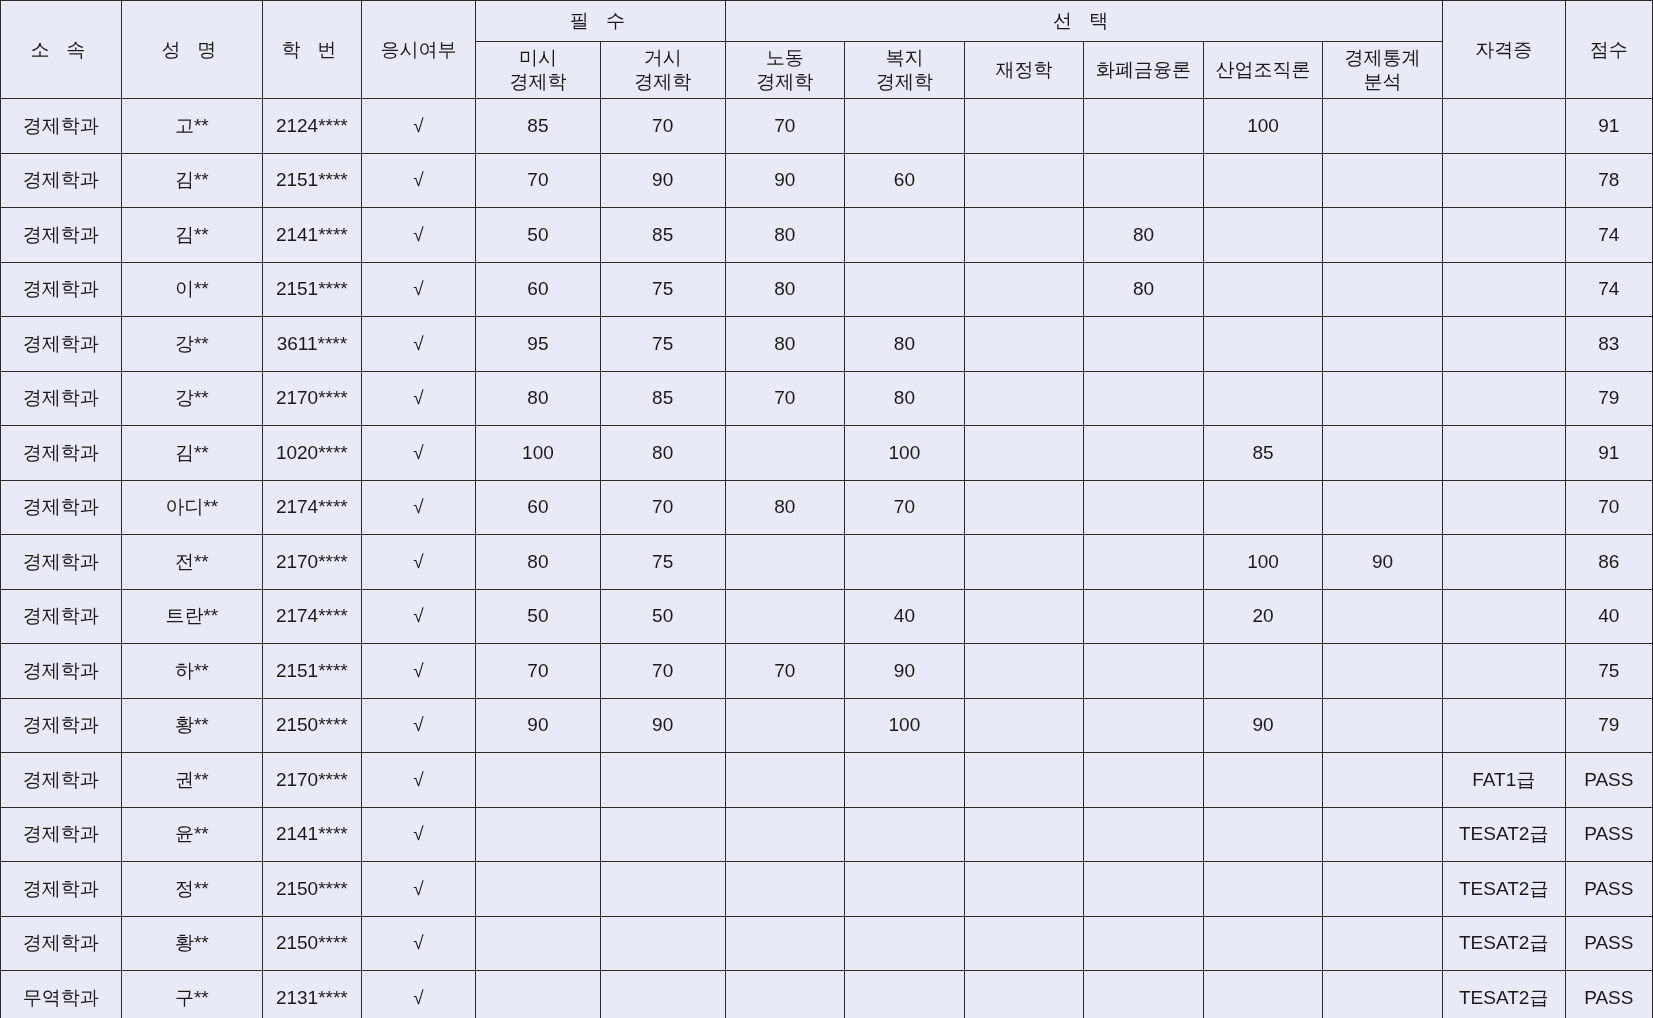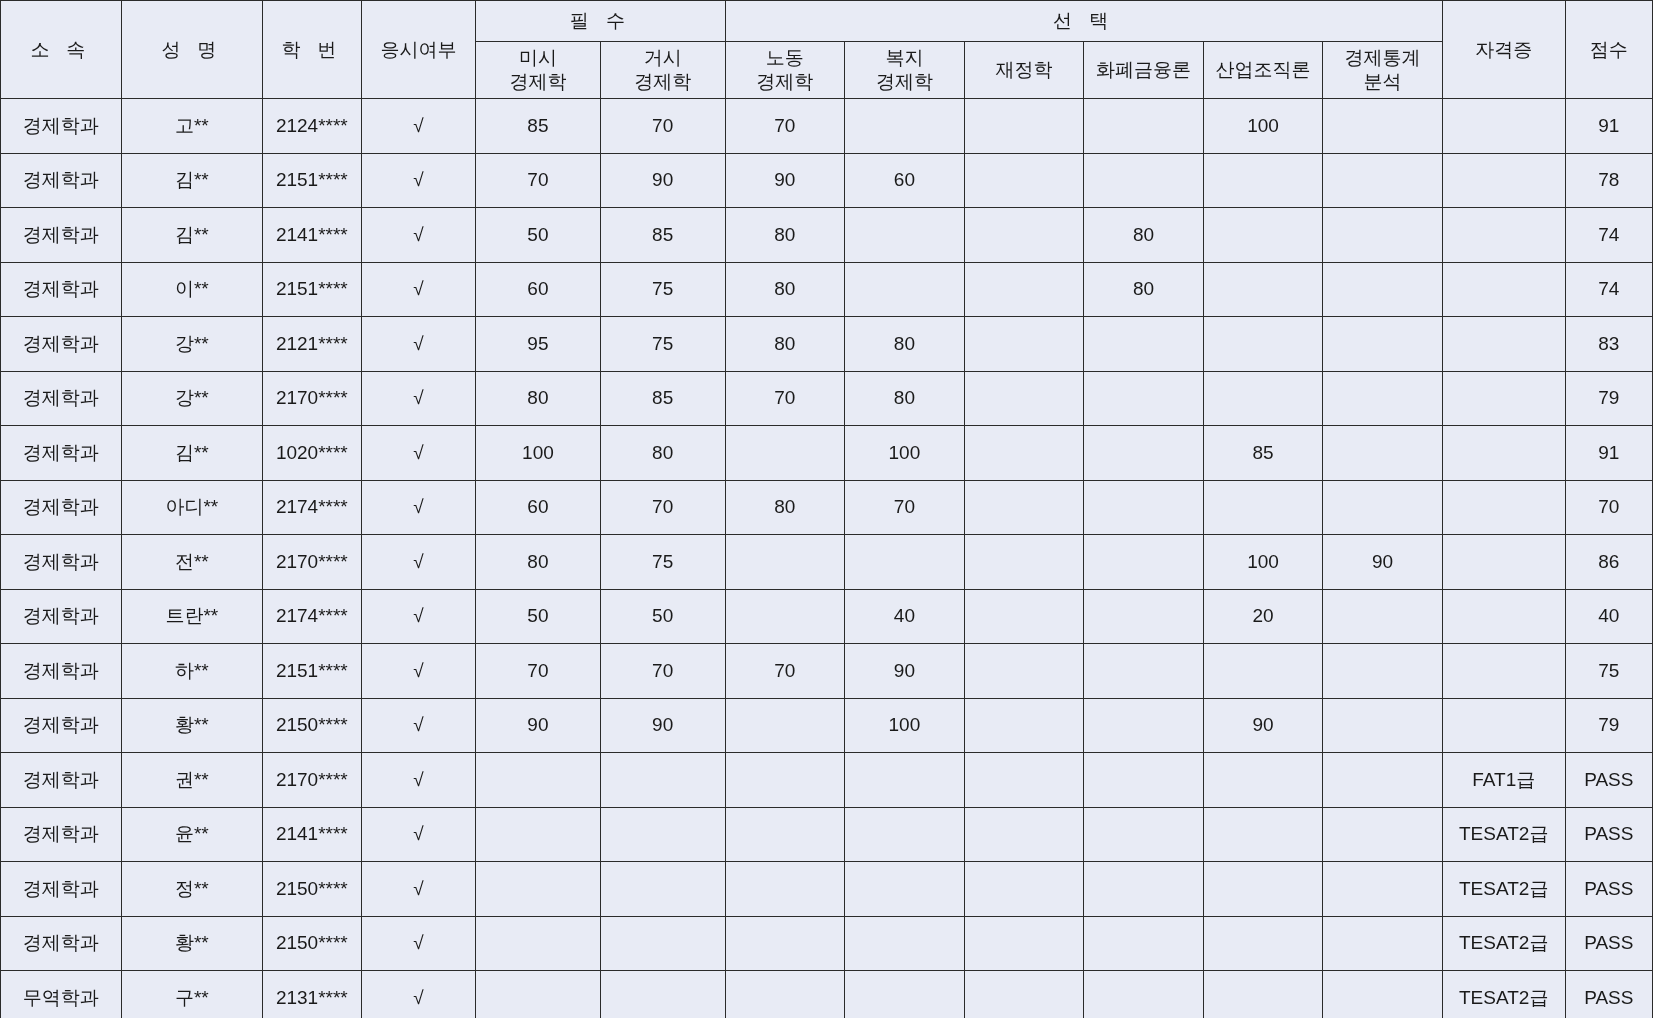--- a/index.html
+++ b/index.html
@@ -172,21 +172,21 @@
           <td></td>
           <td>80</td>
           <td></td>
           <td></td>
           <td></td>
           <td>74</td>
         </tr>
         <tr class="data-row">
           <td>경제학과</td>
           <td>강**</td>
-          <td>2121****</td>
+          <td>3611****</td>
           <td class="check">√</td>
           <td>95</td>
           <td>75</td>
           <td>80</td>
           <td>80</td>
           <td></td>
           <td></td>
           <td></td>
           <td></td>
           <td></td>

